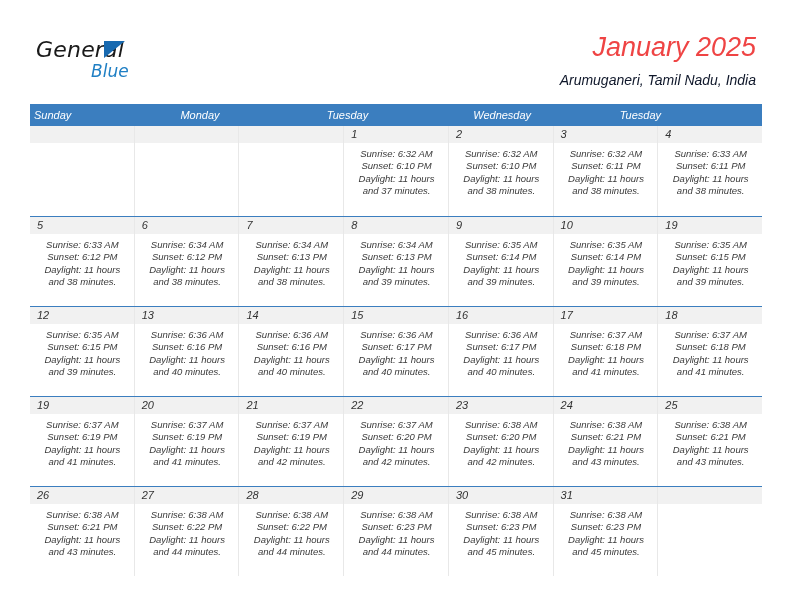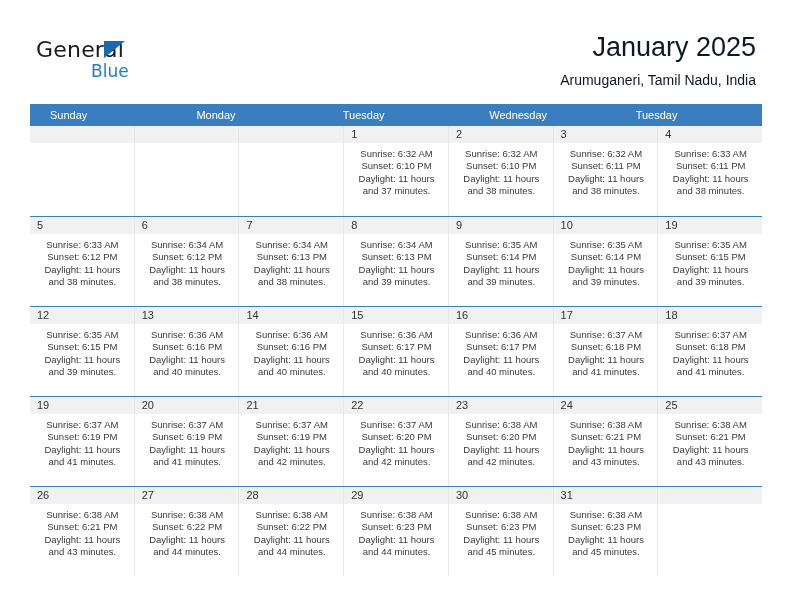--- a/index.html
+++ b/index.html
@@ -12,20 +12,21 @@
     background: #ffffff;
     font-family: "Liberation Sans", sans-serif;
     color: #222222;
     overflow: hidden;
   }
   .page {
     position: relative;
     width: 792px;
     height: 441px;
     box-sizing: border-box;
+    font-style: italic;
   }
 
   
   .header {
     position: absolute;
     left: 0;
     top: 0;
     width: 792px;
     height: 104px;
   }
@@ -67,21 +68,21 @@
     line-height: 24px;
   }
   .title-block {
     position: absolute;
     right: 36px;
     top: 30px;
     text-align: right;
   }
   .cal-title {
     font-size: 27px;
-    color: #0f172a;
+    color: #ef4444;
     font-weight: 400;
     line-height: 34px;
     white-space: nowrap;
   }
   .cal-subtitle {
     font-size: 14px;
     color: #0f172a;
     font-weight: 400;
     line-height: 20px;
     margin-top: 6px;
@@ -99,21 +100,21 @@
     display: flex;
     width: 732px;
     background: #3b7ebf;
     height: 22px;
   }
   .weekday {
     flex: 1 1 0;
     font-size: 11px;
     color: #ffffff;
     line-height: 22px;
-    padding-left: 20px;
+    padding-left: 4px;
     box-sizing: border-box;
     white-space: nowrap;
   }
   .week {
     display: flex;
     width: 732px;
     height: 90px;
     border-top: 1px solid #3b7ebf;
     box-sizing: border-box;
   }

